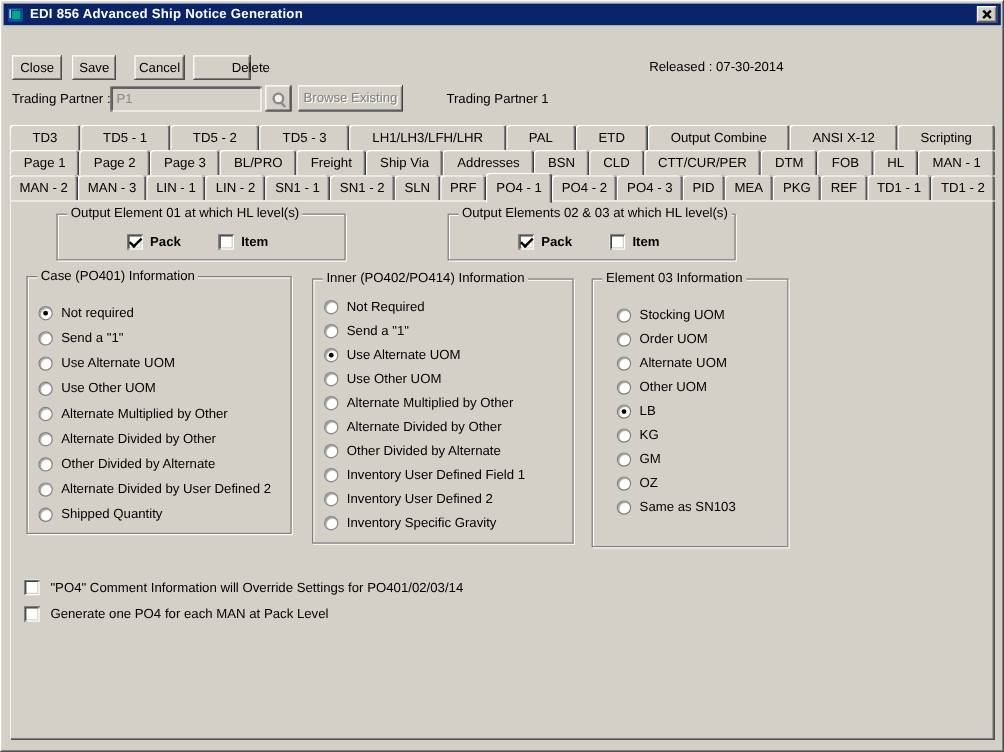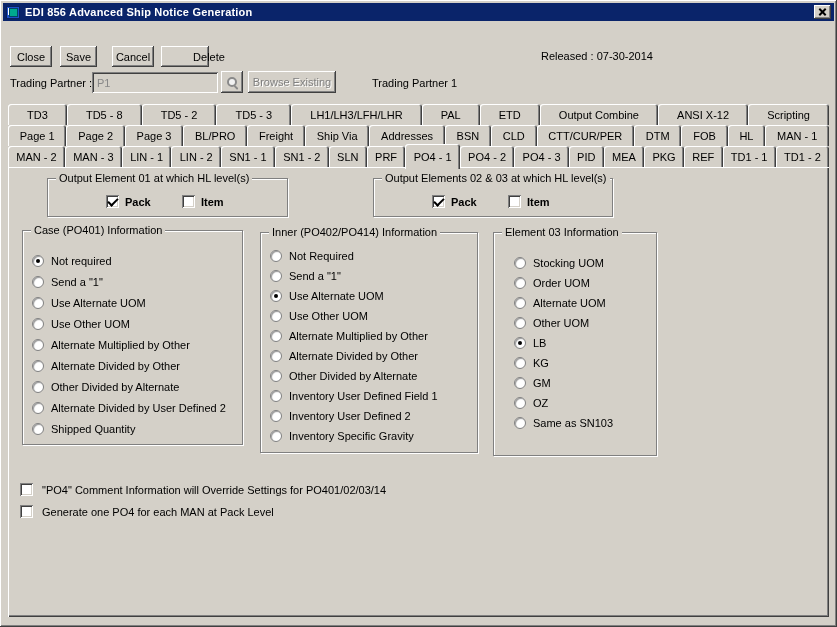--- a/index.html
+++ b/index.html
@@ -120,21 +120,21 @@
   <input class="tp-input" value="P1" style="">
   <span class="btn search-btn">
       <span class="mag"></span>
     </span>
   <span class="btn browse-btn">Browse Existing</span>
   <span class="tp-name">Trading Partner 1</span>
 
   <div class="tabs">
     <div class="tab-row">
         <div class="tab">TD3</div>
-        <div class="tab">TD5 - 8</div>
+        <div class="tab">TD5 - 1</div>
         <div class="tab">TD5 - 2</div>
         <div class="tab">TD5 - 3</div>
         <div class="tab">LH1/LH3/LFH/LHR</div>
         <div class="tab">PAL</div>
         <div class="tab">ETD</div>
         <div class="tab">Output Combine</div>
         <div class="tab">ANSI X-12</div>
         <div class="tab">Scripting</div>
       </div>
     <div class="tab-row">

